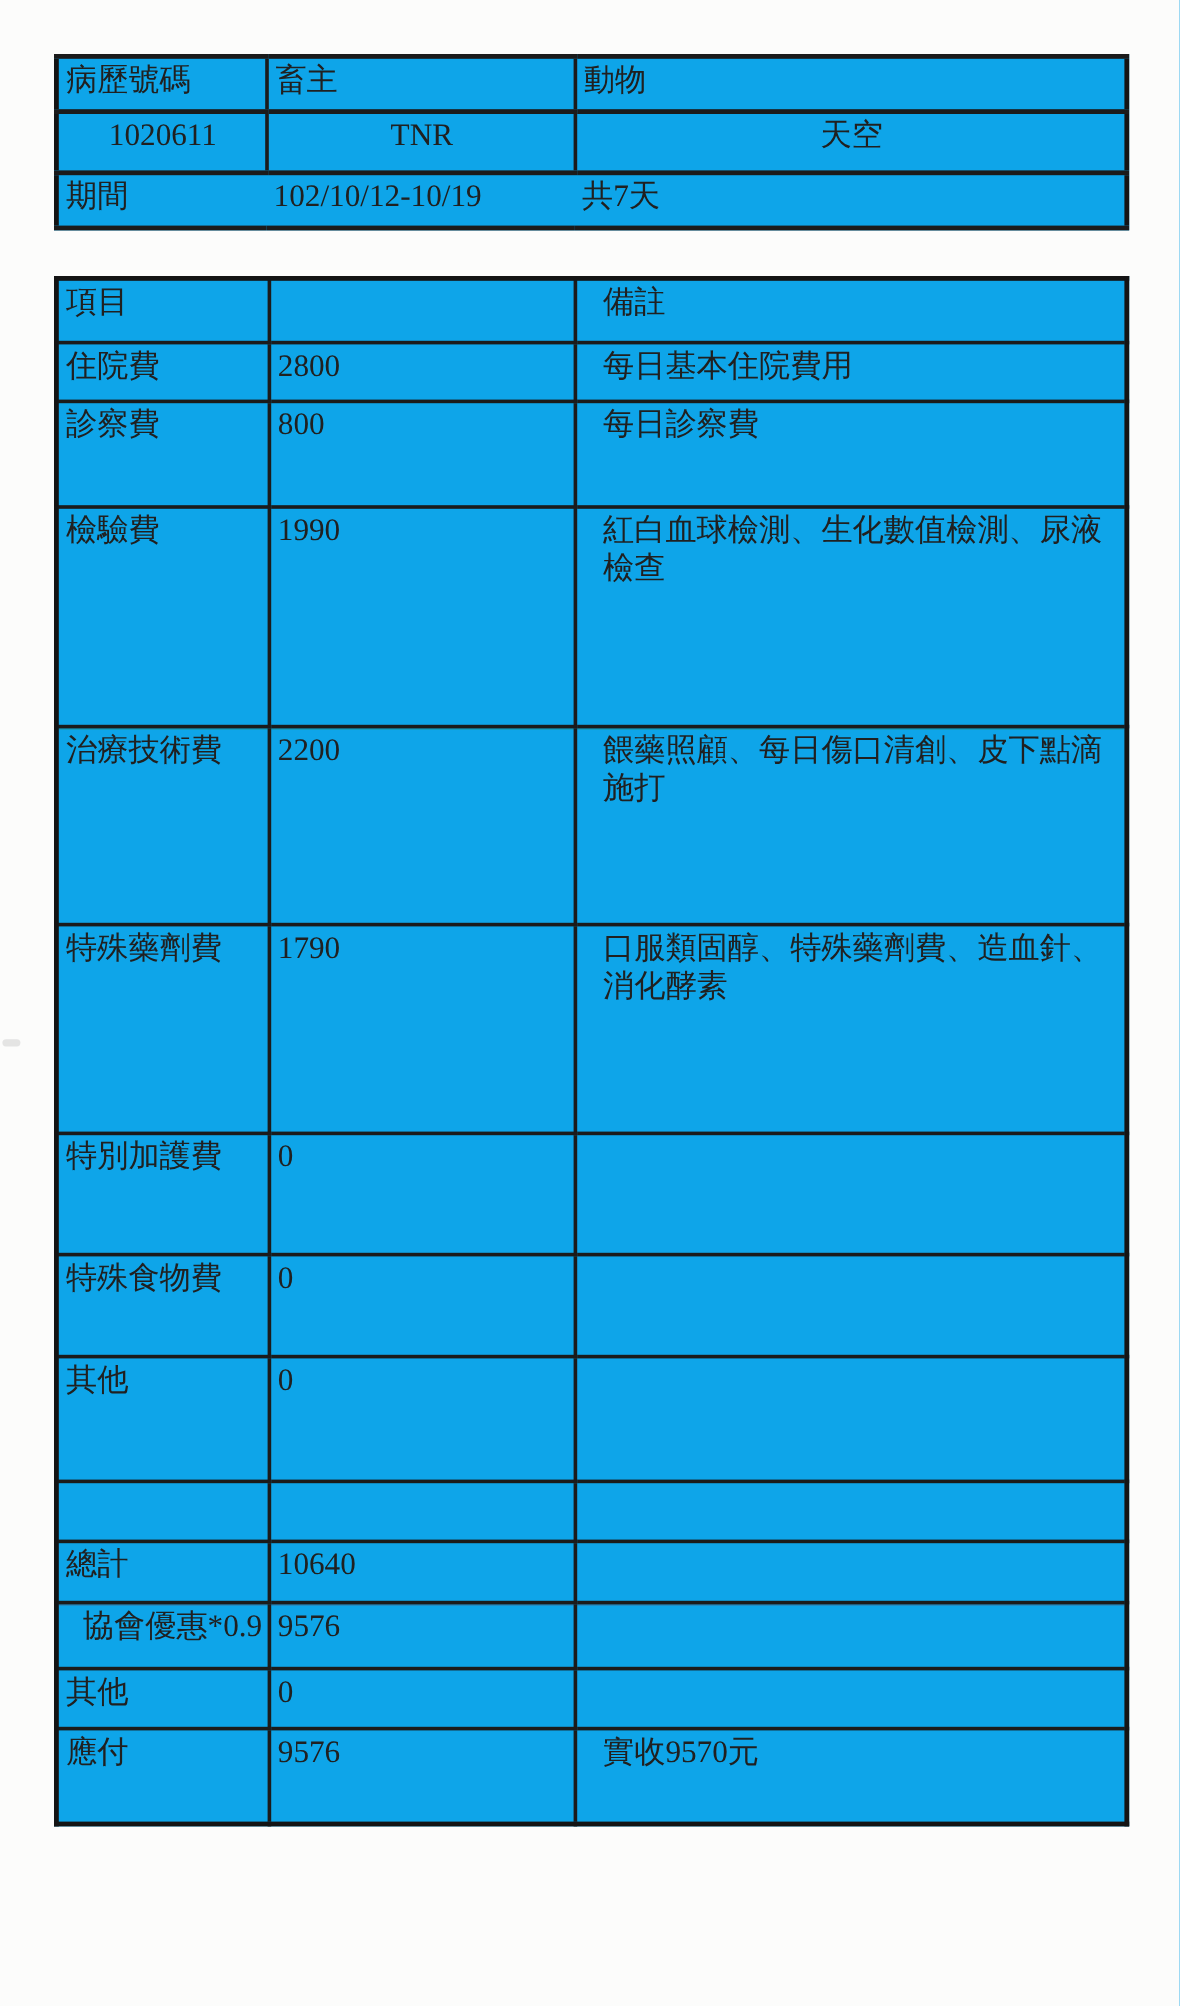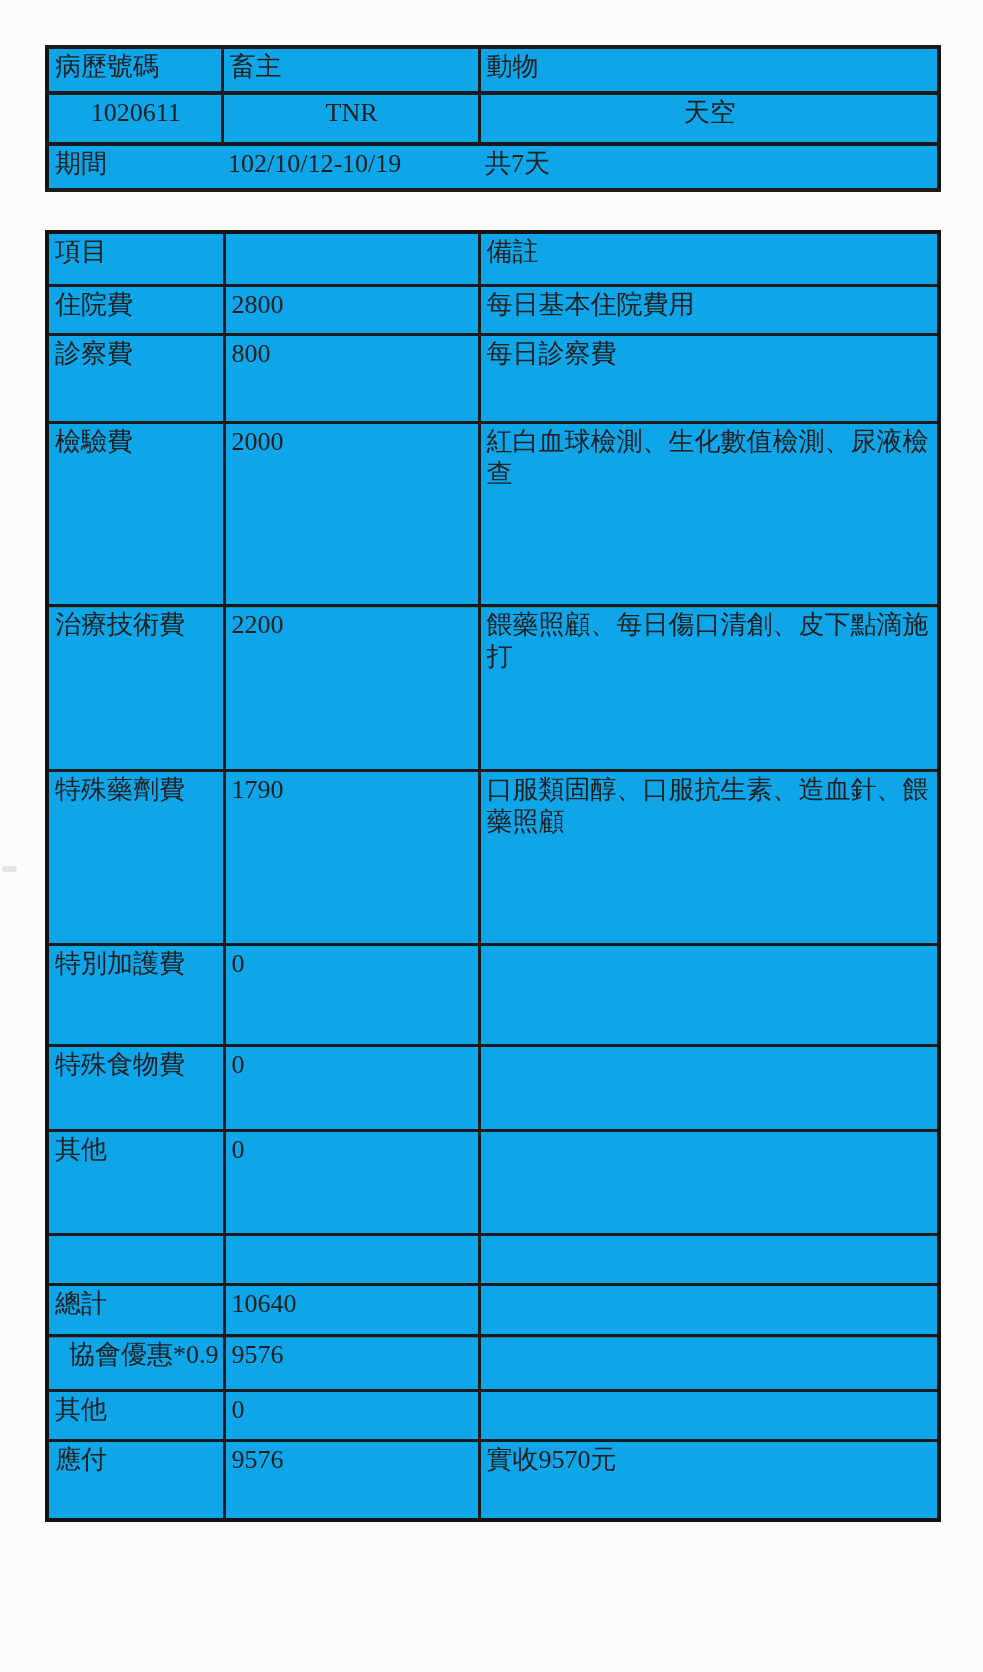--- a/index.html
+++ b/index.html
@@ -33,21 +33,21 @@
   #info-table tr.ip td{height:38px;border-left:0;border-right:0;}
   .cell-right{text-align:right;padding-right:3px;}
   .pad10{padding-left:11px;}
   .pad13{padding-left:14px;margin-top:33px;}
 
   #billing-table{top:230px;border:4px solid #141414;}
   #billing-table col.c1{width:177px;}
   #billing-table col.c2{width:255px;}
   #billing-table col.c3{width:460px;}
   #billing-table td.amount{text-align:left;padding-right:2px;}
-  #billing-table td.note{padding-left:6px;padding-right:4px;margin-top:19px;}
+  #billing-table td.note{padding-left:22px;padding-right:4px;margin-top:19px;}
 
   tr.rh  td{height:46px;}
   tr.r0  td{height:42px;}
   tr.r1  td{height:81px;}
   tr.r2  td{height:176px;}
   tr.r3  td{height:158px;}
   tr.r4  td{height:167px;}
   tr.r5  td{height:98px;}
   tr.r6  td{height:94px;}
   tr.r7  td{height:78px;}
@@ -113,32 +113,32 @@
     <td class="amount">2800</td>
     <td class="note">每日基本住院費用</td>
   </tr>
   <tr class="r1">
     <td>診察費</td>
     <td class="amount">800</td>
     <td class="note">每日診察費</td>
   </tr>
   <tr class="r2">
     <td>檢驗費</td>
-    <td class="amount">2000</td>
+    <td class="amount">1990</td>
     <td class="note">紅白血球檢測、生化數值檢測、尿液檢查</td>
   </tr>
   <tr class="r3 tint-green">
     <td>治療技術費</td>
     <td class="amount">2200</td>
     <td class="note">餵藥照顧、每日傷口清創、皮下點滴施打</td>
   </tr>
   <tr class="r4">
     <td>特殊藥劑費</td>
     <td class="amount">1790</td>
-    <td class="note">口服類固醇、口服抗生素、造血針、餵藥照顧</td>
+    <td class="note">口服類固醇、特殊藥劑費、造血針、消化酵素</td>
   </tr>
   <tr class="r6">
     <td>特別加護費</td>
     <td class="amount">0</td>
     <td class="note"></td>
   </tr>
   <tr class="r7">
     <td>特殊食物費</td>
     <td class="amount">0</td>
     <td class="note"></td>

